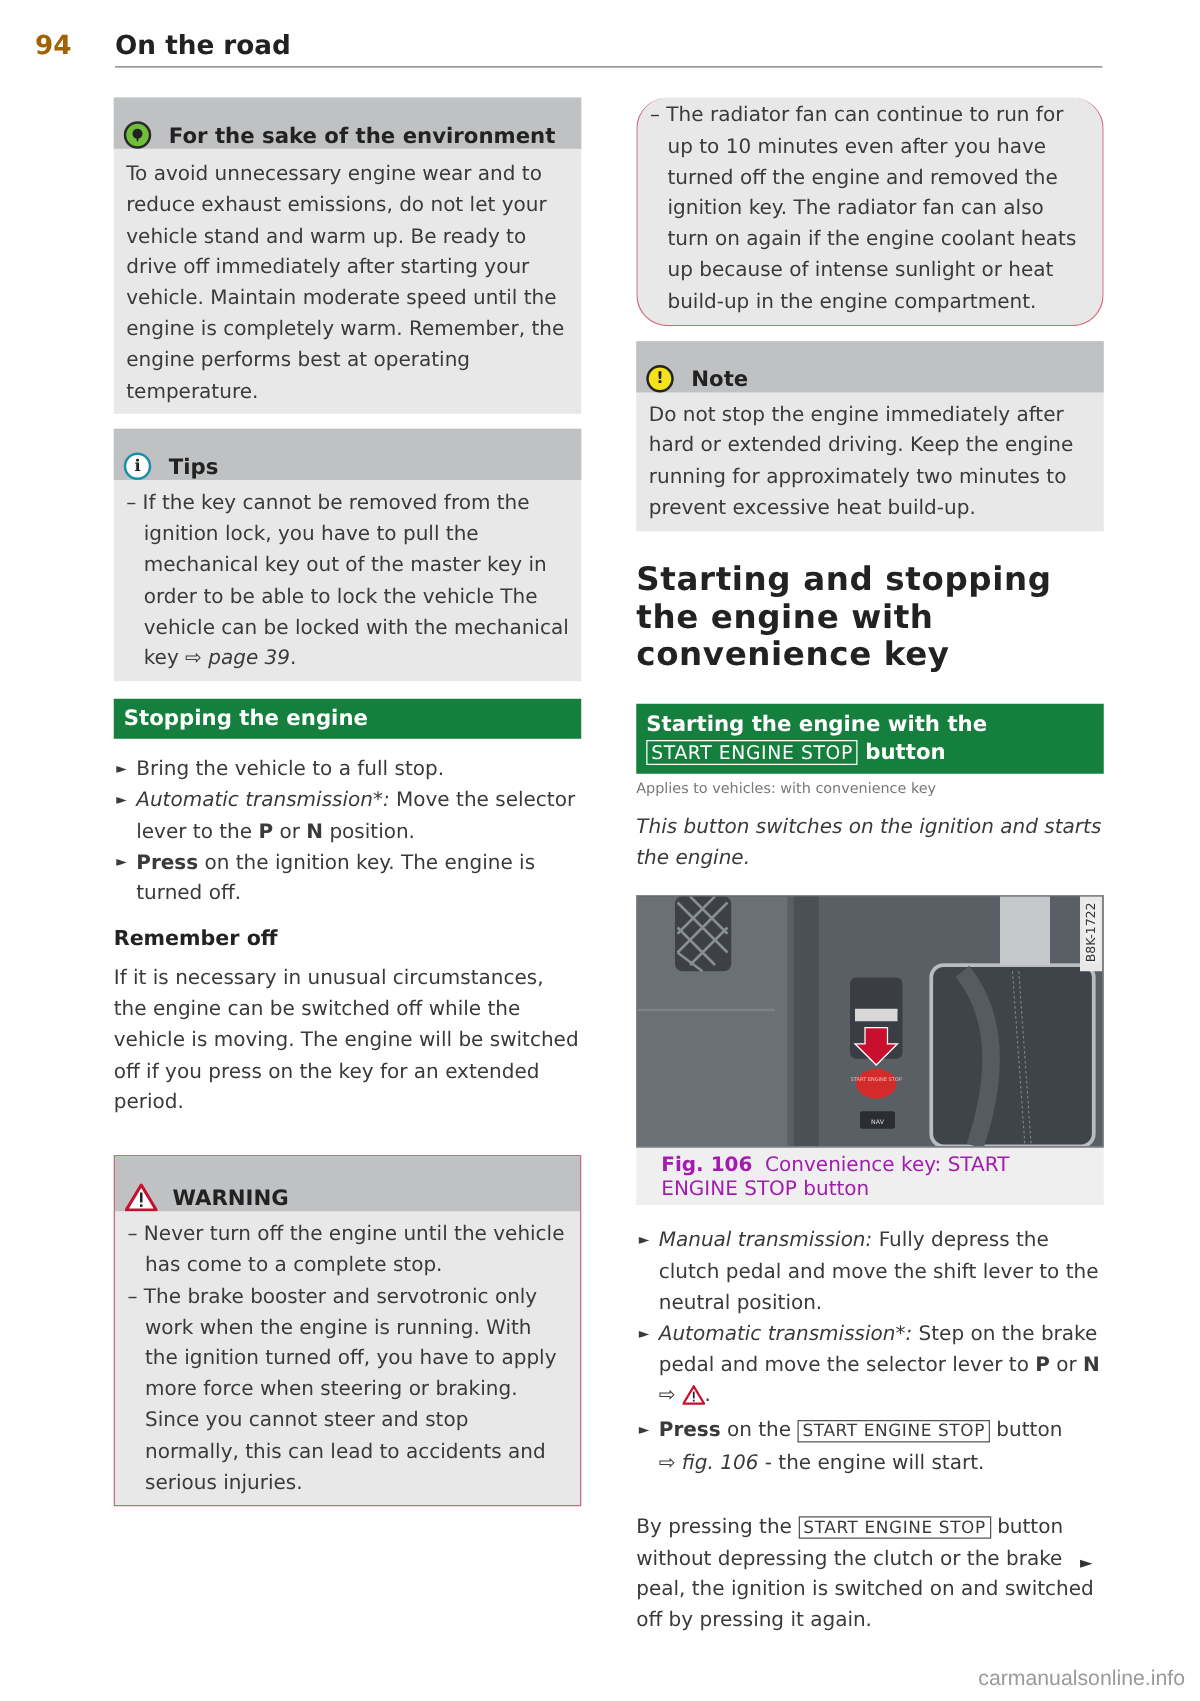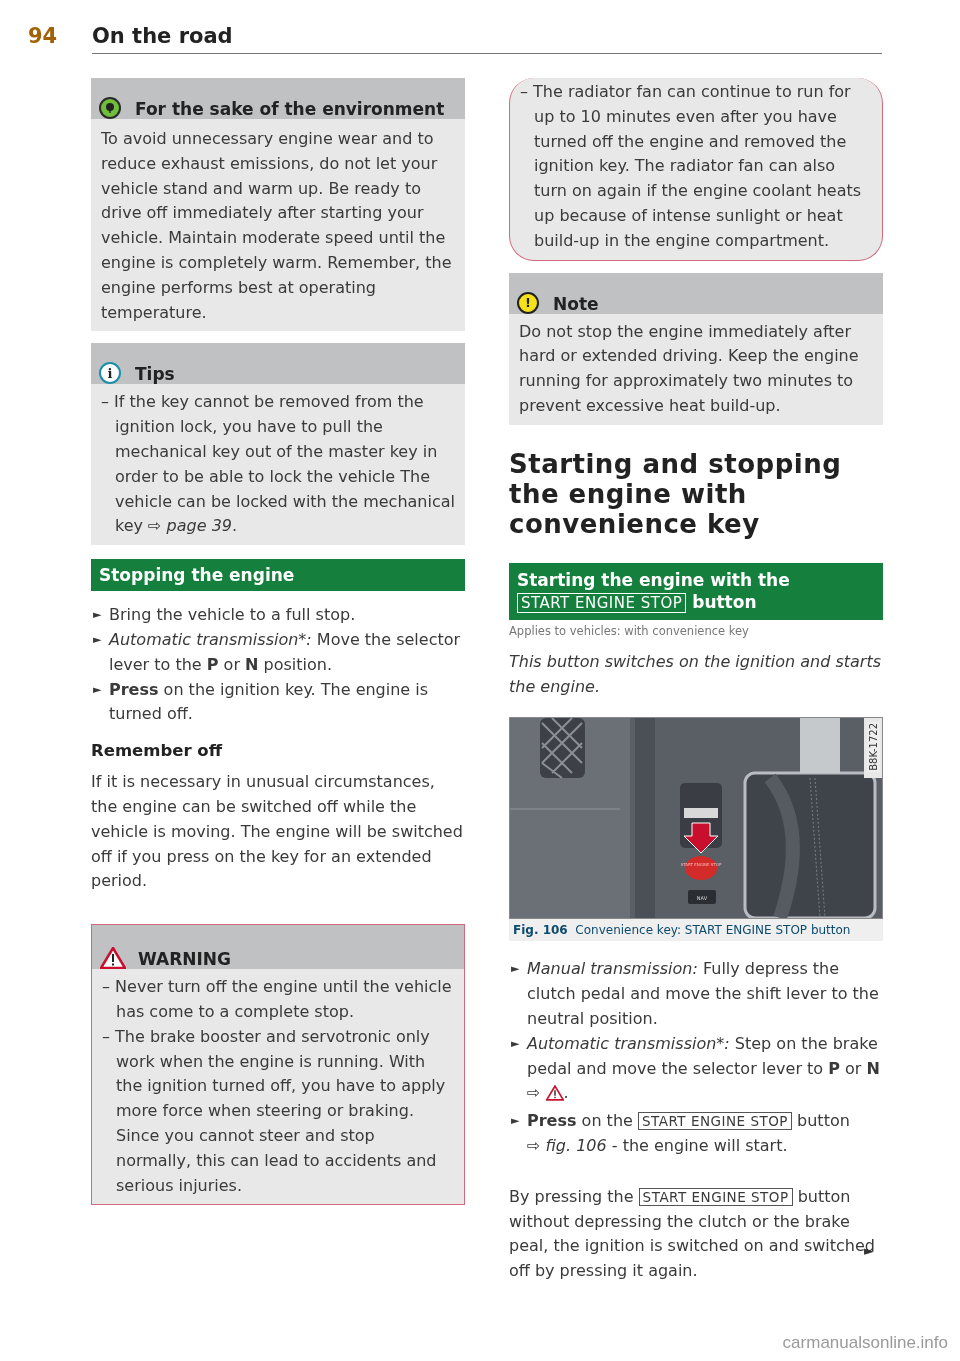--- a/index.html
+++ b/index.html
@@ -26,21 +26,21 @@
   .step .tri { position:absolute; left:2px; top:0; font-size:11px; }
   .para { font-size:16px; line-height:24.8px; color:#3a3a3a; }
   .subhead { font-size:16.5px; font-weight:bold; color:#222; }
   .big-title { font-size:26px; font-weight:bold; line-height:30px; color:#222; letter-spacing:0.5px; }
   .applies { font-size:11.5px; color:#777; }
   .italic { font-style:italic; }
   .keycap-inline { border:1px solid #555; font-size:13.5px; letter-spacing:0.5px; padding:0 3px; }
   .ref { font-style:italic; }
 
   .figure { width:372px; height:200px; background:#5d6268; position:relative; overflow:hidden; border:1px solid #888; }
-  .fig-caption { font-size:12px; color:#0c4a6e; padding:4px 4px; background:#efefef; }
+  .fig-caption { font-size:16px; color:#a21caf; padding:4px 20px; background:#efefef; }
   .fig-caption b { font-weight:bold; }
   .watermark { position:absolute; right:12px; bottom:8px; font-size:17px; color:#9a9a9a; font-family:"Liberation Sans", sans-serif; }
   .cont-arrow { position:absolute; left:864px; top:1243px; font-size:13px; color:#333; }
 </style>
 </head>
 <body>
 
 <div>
   <div class="hdr-num">94</div>
   <div class="hdr-title">On the road</div>

